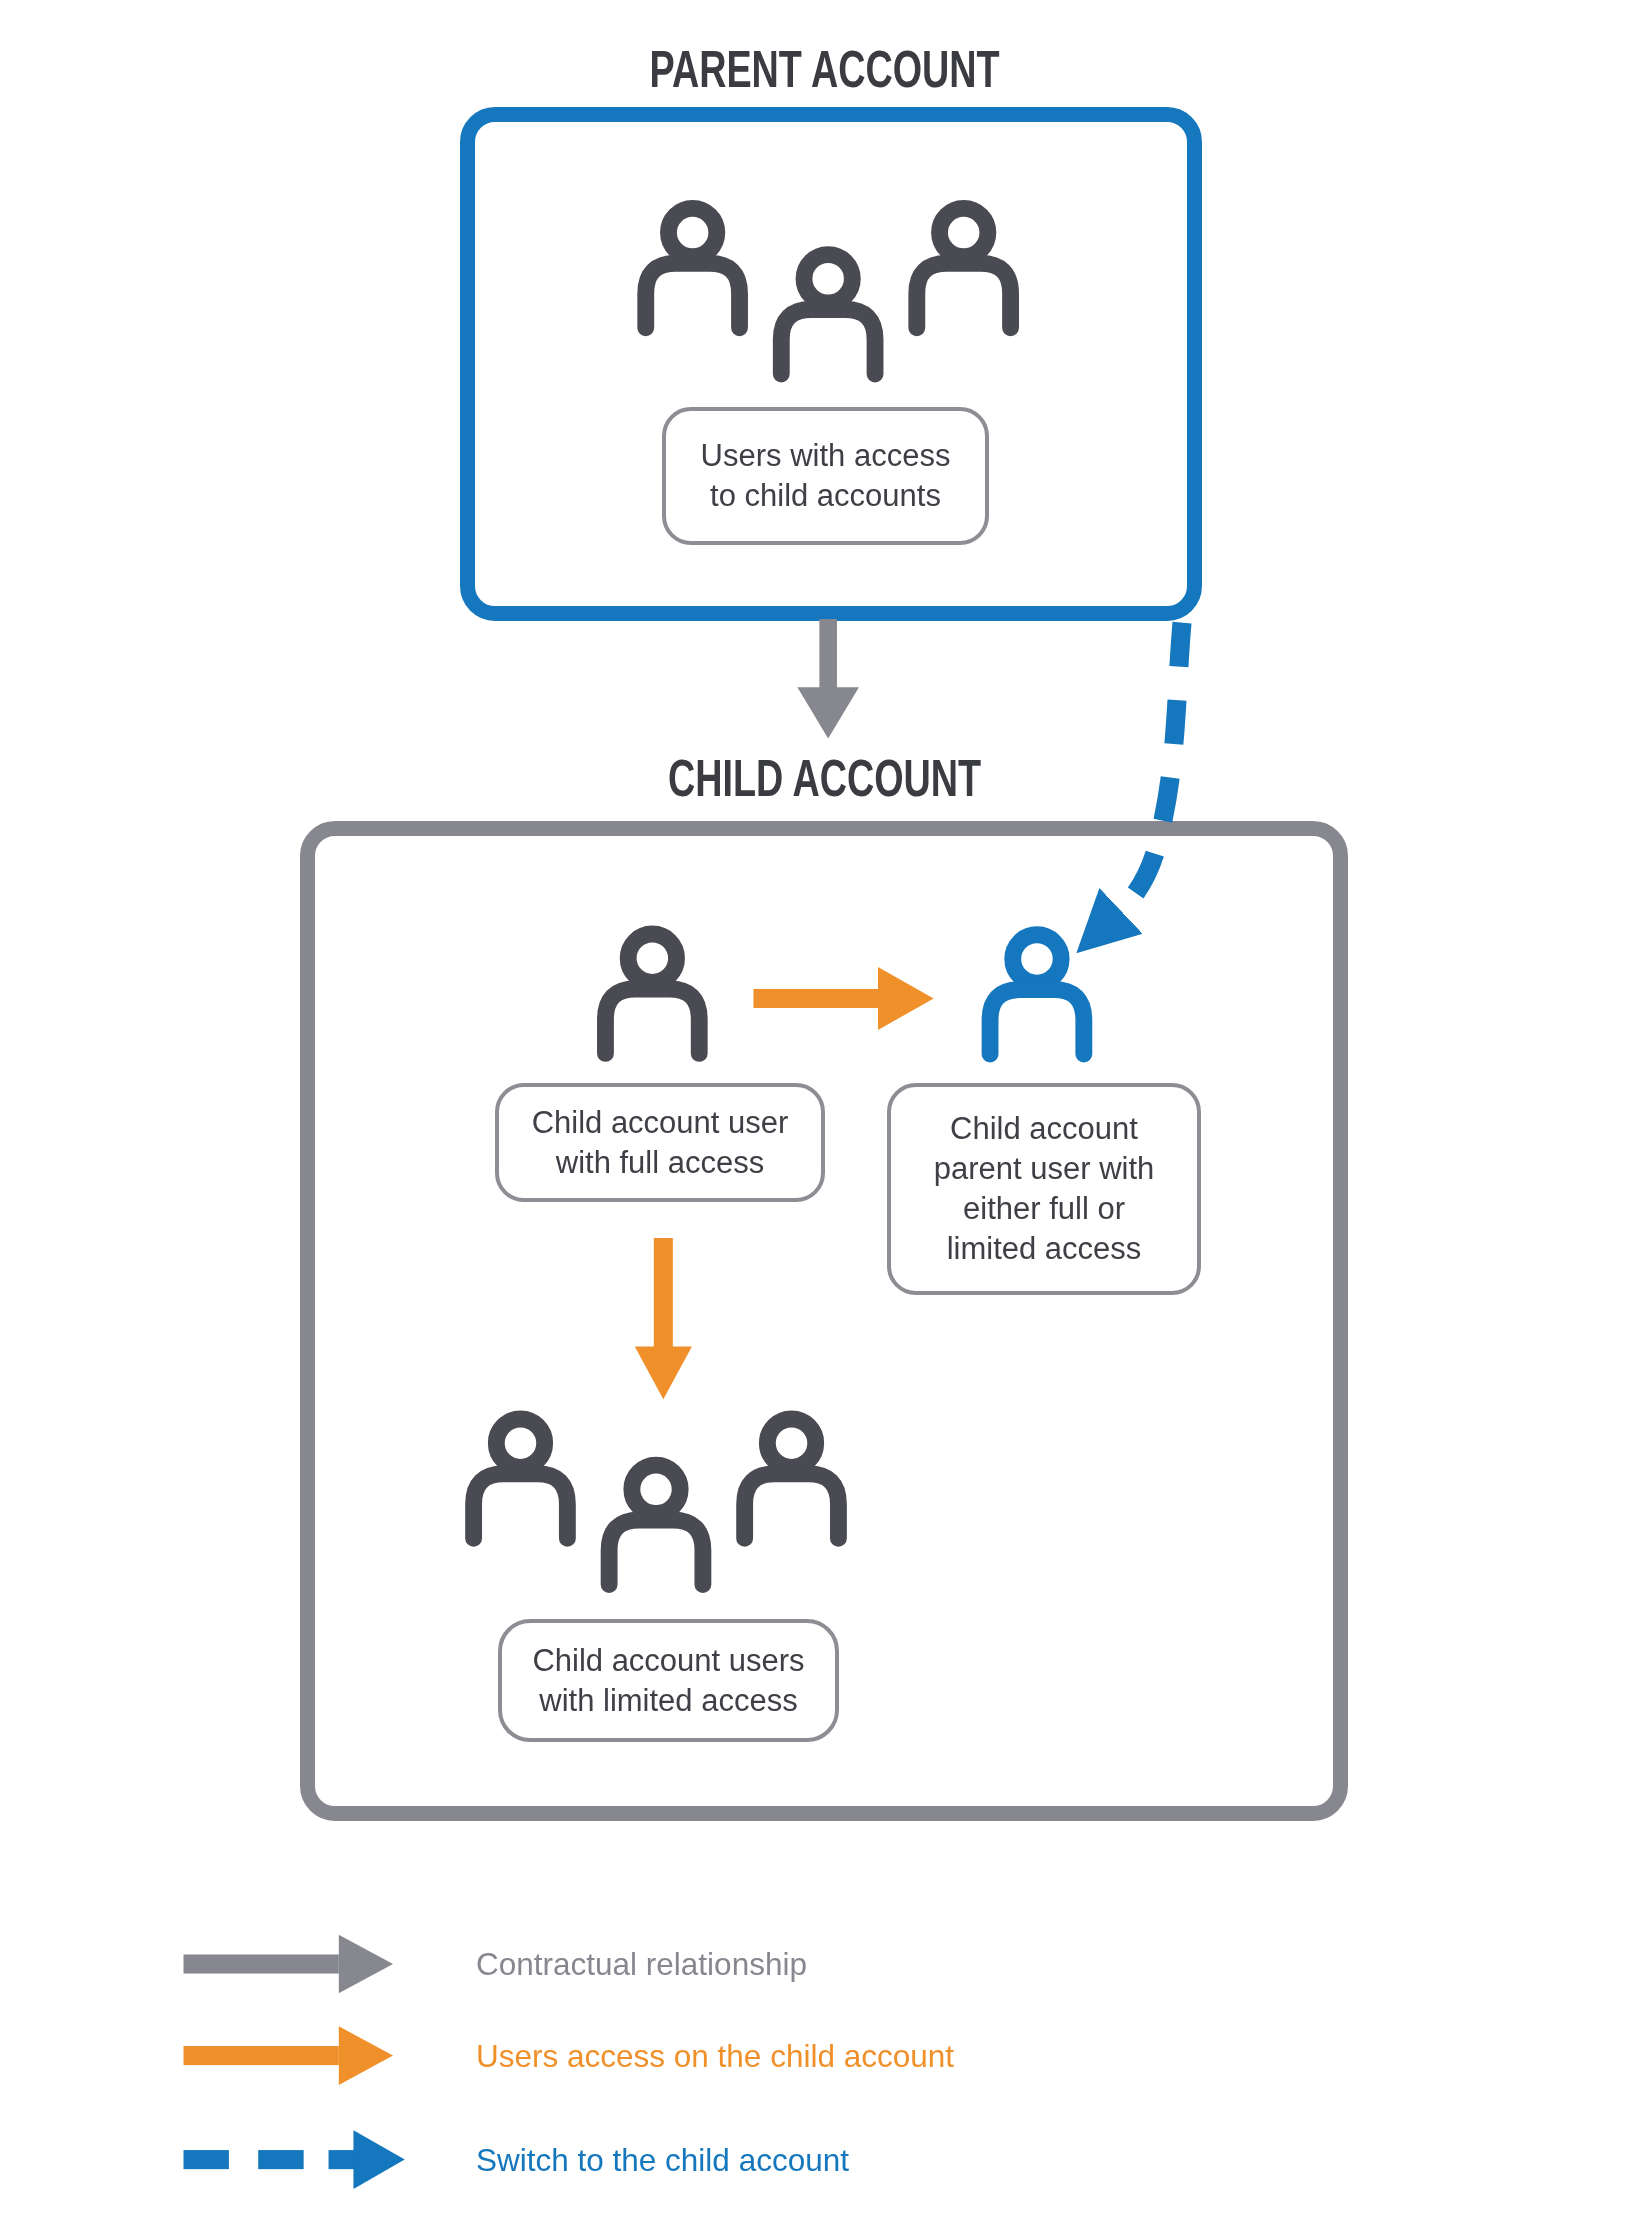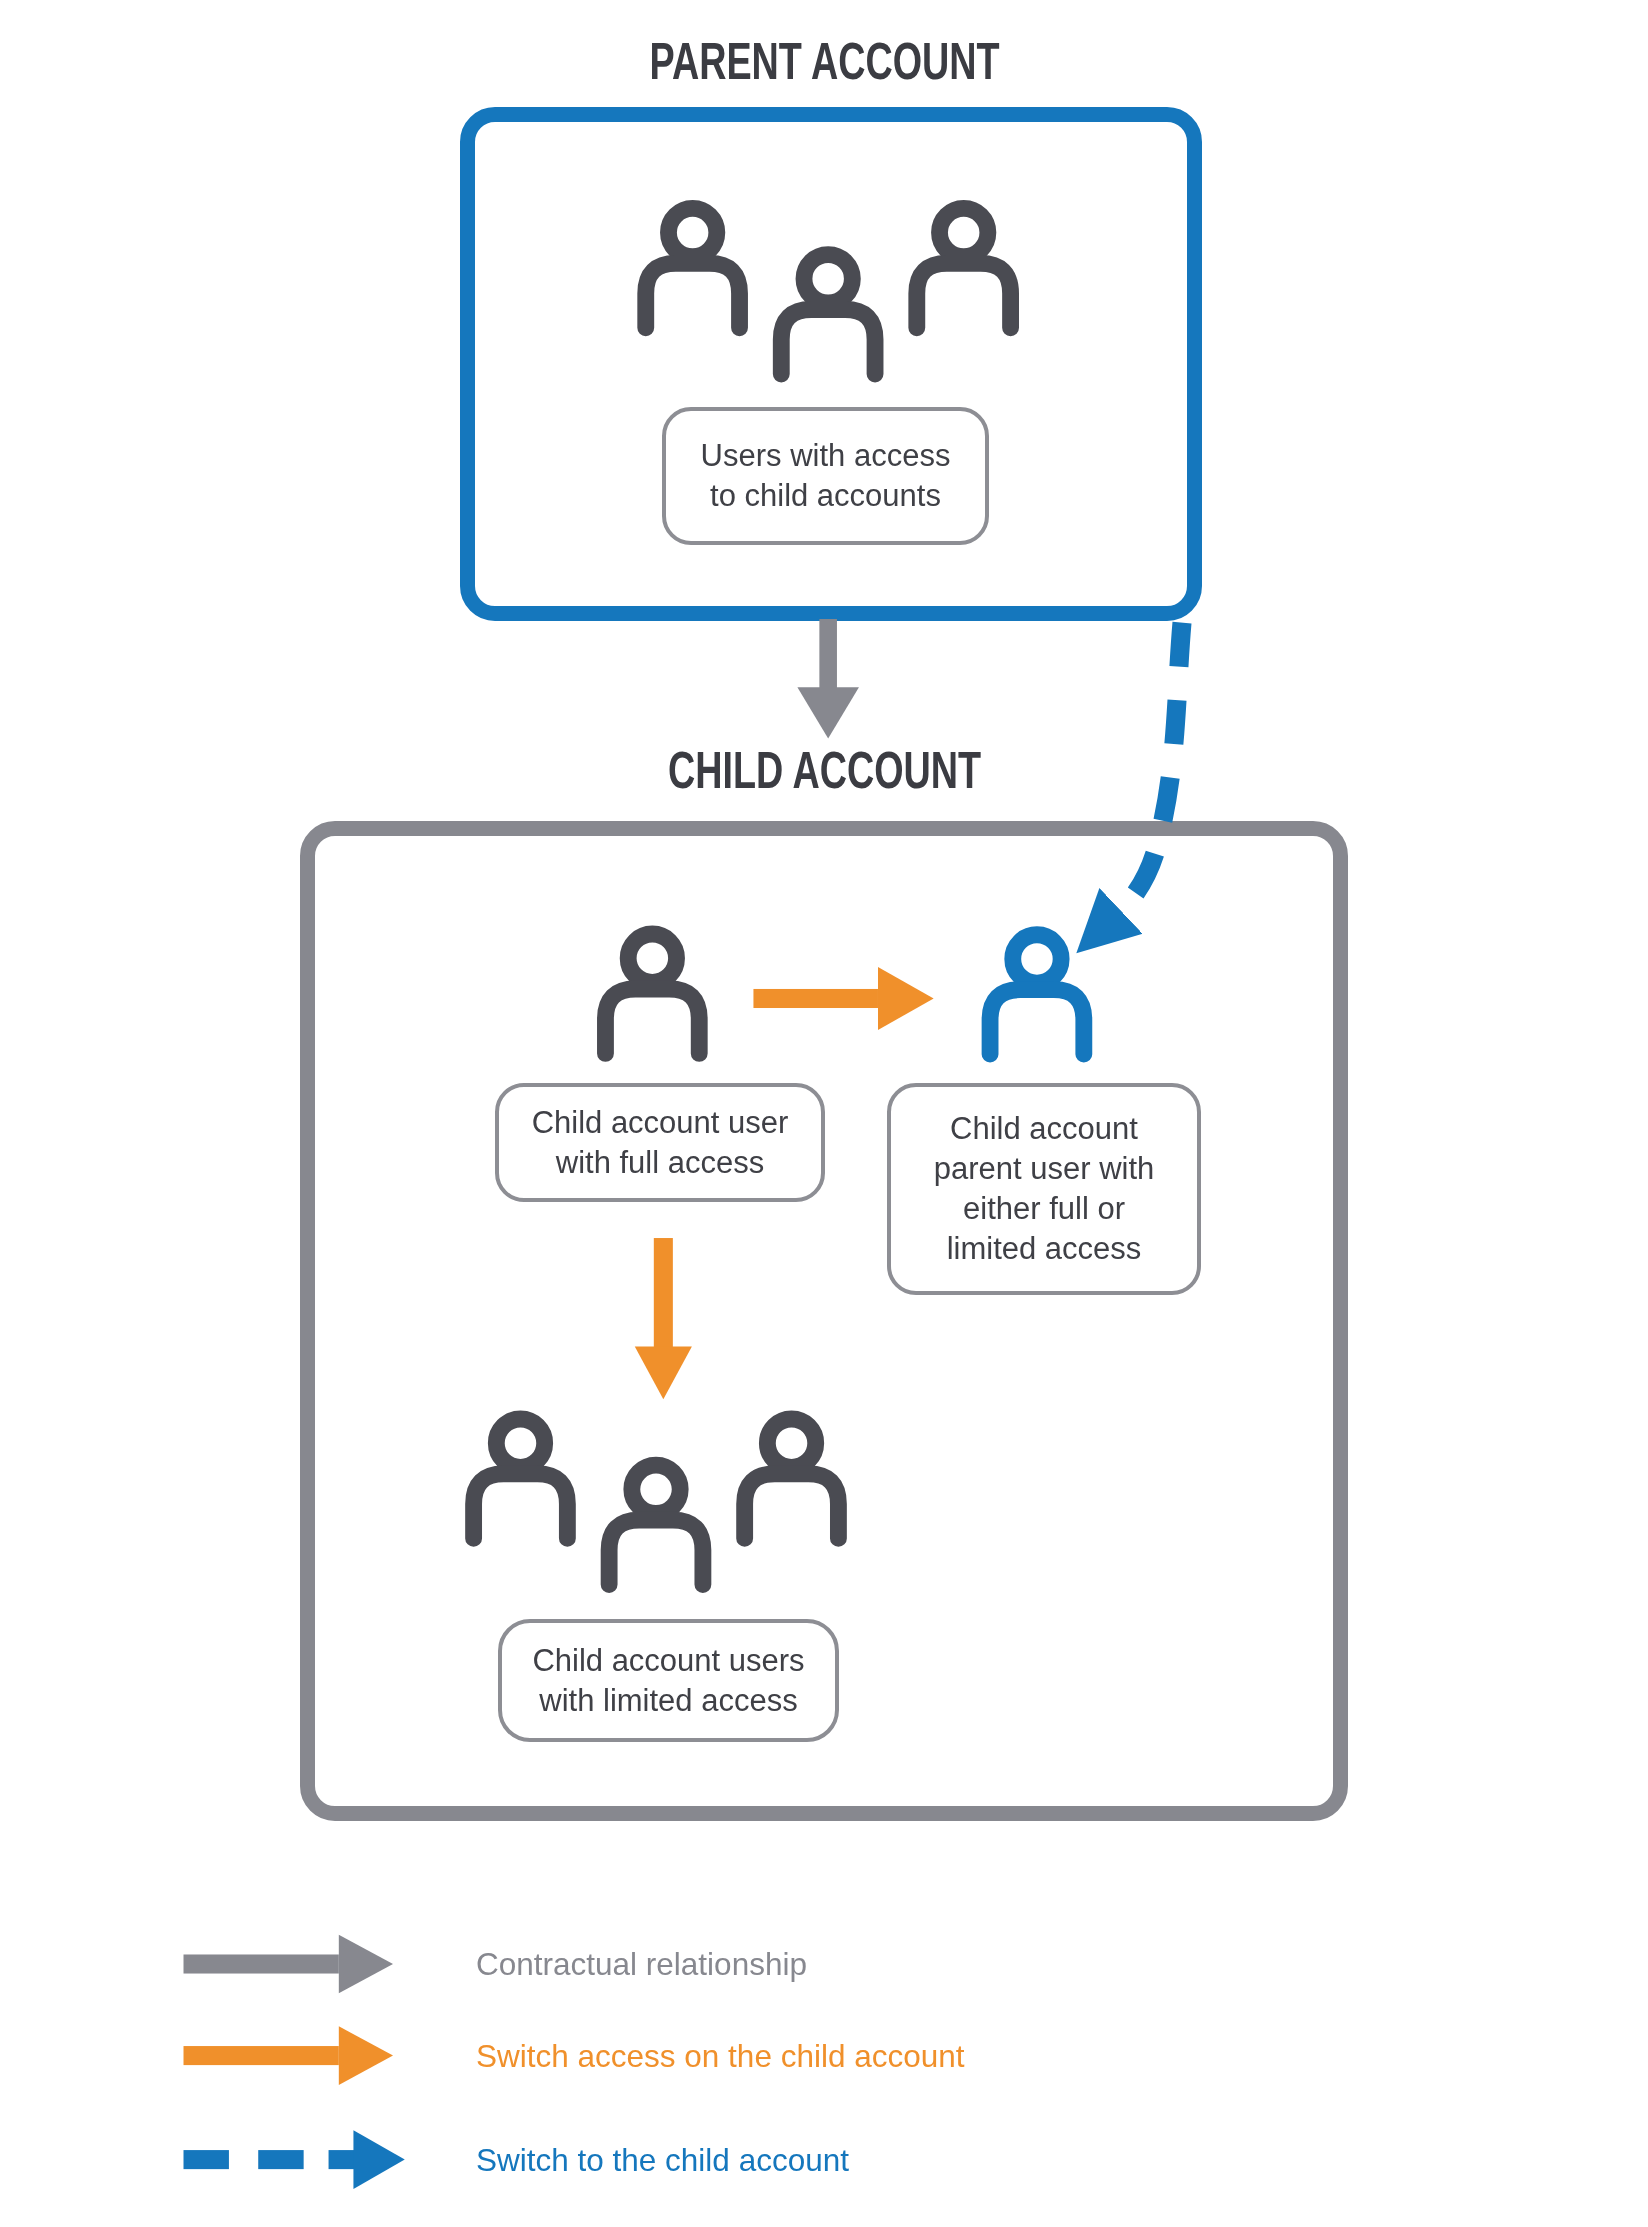--- a/index.html
+++ b/index.html
@@ -16,21 +16,21 @@
   *{margin:0;padding:0;box-sizing:border-box;}
   html,body{background:var(--background);}
   body{
     width:1649px;height:2227px;
     font-family:"Liberation Sans","DejaVu Sans",sans-serif;
     position:relative;overflow:hidden;
   }
   .page{position:absolute;inset:0;background:var(--background);}
   .title{
     position:absolute;left:0;width:1649px;height:51px;
-    display:flex;align-items:flex-end;justify-content:center;
+    display:flex;align-items:flex-start;justify-content:center;
     font-size:51px;font-weight:700;color:var(--title-text);
     white-space:nowrap;
   }
   .title .squeeze{display:inline-block;transform:scaleX(0.74);transform-origin:50% 50%;}
   .parent-title{top:40px;}
   .child-title{top:749px;}
   .box{position:absolute;border-radius:35px;background:transparent;}
   .parent-box{left:460px;top:107px;width:742px;height:514px;border:15.4px solid var(--blue);}
   .child-box{left:300px;top:821px;width:1048px;height:1000px;border:15.4px solid var(--gray);}
   .pill{
@@ -79,21 +79,21 @@
   <div class="pill pill-parent">Users with access
 to child accounts</div>
   <div class="pill pill-parent-user">Child account
 parent user with
 either full or
 limited access</div>
   <div class="pill pill-limited">Child account users
 with limited access</div>
 
   <div class="legend-label legend-contractual">Contractual relationship</div>
-  <div class="legend-label legend-manage">Switch access on the child account</div>
+  <div class="legend-label legend-manage">Users access on the child account</div>
   <div class="legend-label legend-switch">Switch to the child account</div>
 
   <svg class="overlay" width="1649" height="2227" viewBox="0 0 2250 3040">
     <defs>
       <g id="person">
         <circle cx="0" cy="-75" r="33"></circle>
         <path d="M -64 55 V 8 Q -64 -33 -23 -33 H 23 Q 64 -33 64 8 V 55"></path>
       </g>
       <marker id="arrowhead-blue" markerUnits="userSpaceOnUse" markerWidth="90" markerHeight="90" viewBox="0 0 90 90" refX="8" refY="45" orient="auto">
         <path d="M0,2 L84,45 L0,88 Z" fill="#1577BD"></path>

